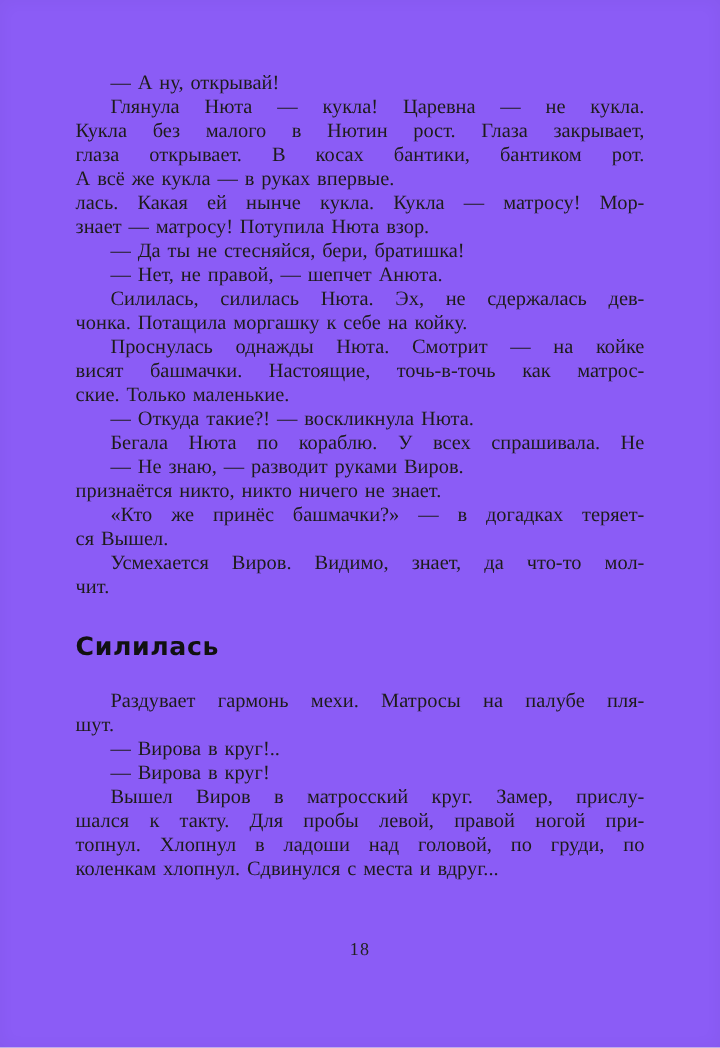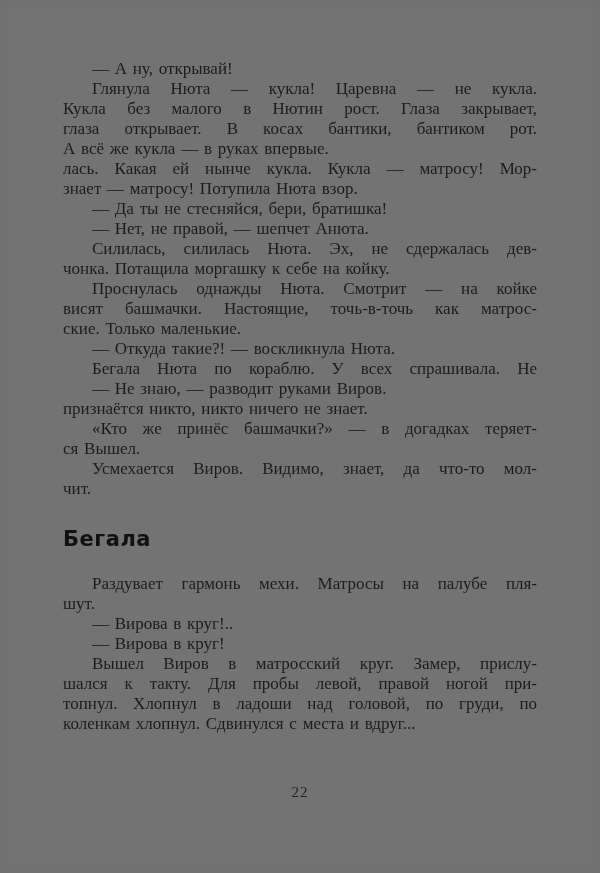--- a/index.html
+++ b/index.html
@@ -5,21 +5,21 @@
   html, body {
     margin: 0;
     padding: 0;
     background: #e8e8e6;
   }
   .page {
     position: relative;
     width: 600px;
     height: 873px;
     margin: 0 auto;
-    background: #737373;
+    background: #8b5cf6;
     color: #1d1c1a;
     font-family: "Liberation Serif", "DejaVu Serif", serif;
     overflow: hidden;
     box-shadow: inset 0 0 14px rgba(0,0,0,0.04);
   }
   .text-col {
     position: absolute;
     left: 63px;
     top: 59px;
     width: 474px;
@@ -80,26 +80,26 @@
         <div class="line">ские. Только маленькие.</div>
         <div class="line indent">— Откуда такие?! — воскликнула Нюта.</div>
         <div class="line indent justify">Бегала Нюта по кораблю. У всех спрашивала. Не</div>
         <div class="line indent">— Не знаю, — разводит руками Виров.</div>
         <div class="line">признаётся никто, никто ничего не знает.</div>
         <div class="line indent justify">«Кто же принёс башмачки?» — в догадках теряет-</div>
         <div class="line">ся Вышел.</div>
         <div class="line indent justify">Усмехается Виров. Видимо, знает, да что-то мол-</div>
         <div class="line">чит.</div>
       </div>
-    <h2 class="heading">Бегала</h2>
+    <h2 class="heading">Силилась</h2>
     <div class="text-block">
         <div class="line indent justify">Раздувает гармонь мехи. Матросы на палубе пля-</div>
         <div class="line">шут.</div>
         <div class="line indent">— Вирова в круг!..</div>
         <div class="line indent">— Вирова в круг!</div>
         <div class="line indent justify">Вышел Виров в матросский круг. Замер, прислу-</div>
         <div class="line justify">шался к такту. Для пробы левой, правой ногой при-</div>
         <div class="line justify">топнул. Хлопнул в ладоши над головой, по груди, по</div>
         <div class="line">коленкам хлопнул. Сдвинулся с места и вдруг...</div>
       </div>
   </div>
-  <div class="page-number">22</div>
+  <div class="page-number">18</div>
 </div>
 
 </body></html>

